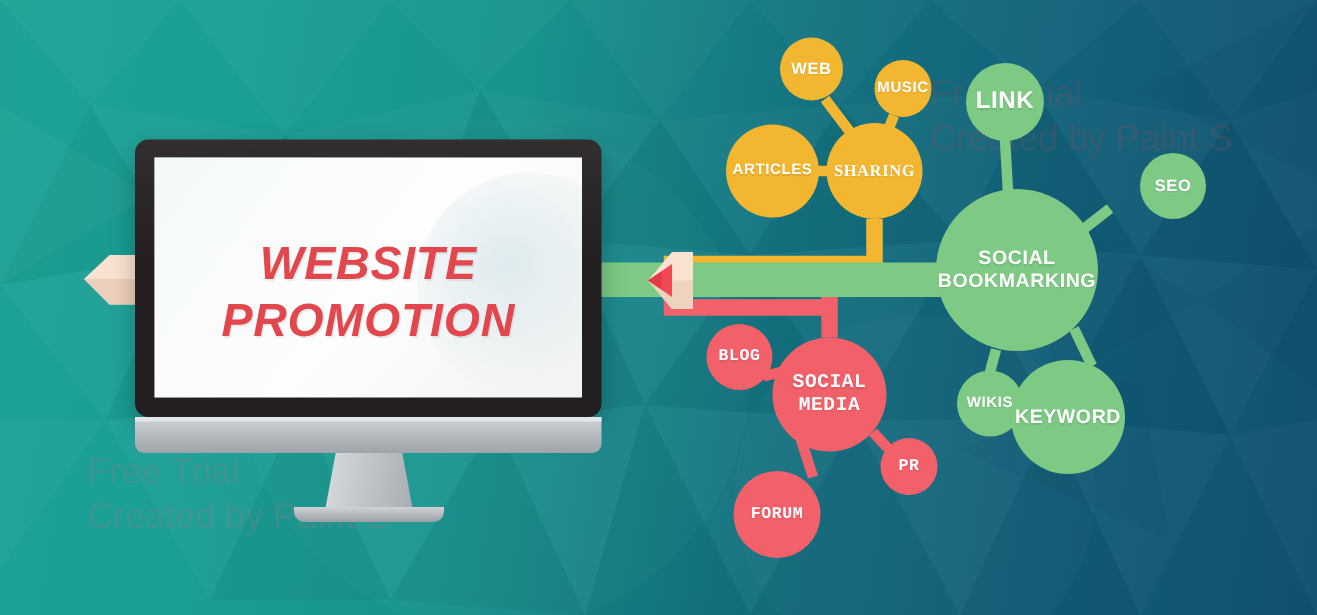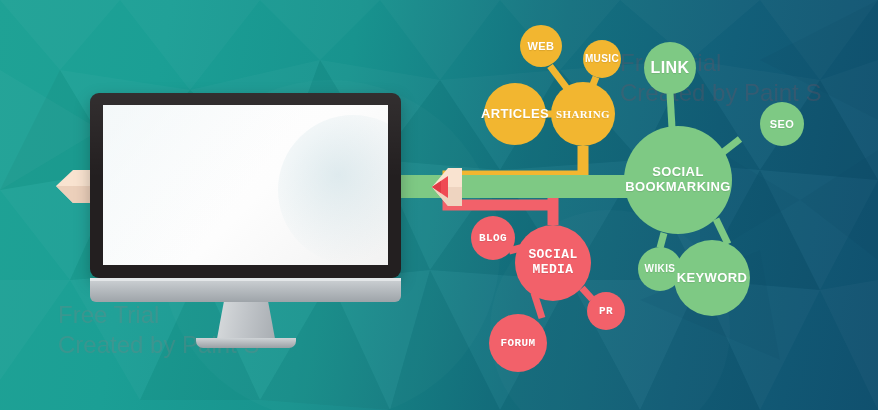--- a/index.html
+++ b/index.html
@@ -158,30 +158,34 @@
       <polygon points="432,187 448,176 448,198" fill="#ef4a54"></polygon>
       <polygon points="432,187 441,181 441,193" fill="#e03b46"></polygon>
     </g>
   </svg>
 
   <div class="monitor">
     <div class="bezel"></div>
     <div class="screen">
       <div class="sweep"></div>
       <div class="glow"></div>
+      <div class="screen-text">
+        <div>WEBSITE</div>
+        <div>PROMOTION</div>
+      </div>
     </div>
   </div>
   <div class="neck"></div>
   <div class="stand"></div>
   <div class="base"></div>
 
   <div id="bubbles">
       <div class="bub b-yellow" style="left: 520px; top: 25px; width: 42px; height: 42px; font-size: 11px;">WEB</div>
       <div class="bub b-yellow" style="left: 583px; top: 40px; width: 38px; height: 38px; font-size: 10px;">MUSIC</div>
-      <div class="bub b-yellow" style="left: 484px; top: 83px; width: 62px; height: 62px; font-size: 13px;">ARTICLES</div>
+      <div class="bub b-yellow" style="left: 484px; top: 83px; width: 62px; height: 62px; font-size: 10px;">ARTICLES</div>
       <div class="bub b-yellow" style="left: 551px; top: 82px; width: 64px; height: 64px; font-size: 11px; font-family: Liberation Serif, serif;">SHARING</div>
       <div class="bub b-green" style="left: 644px; top: 42px; width: 52px; height: 52px; font-size: 16px;">LINK</div>
       <div class="bub b-green" style="left: 760px; top: 102px; width: 44px; height: 44px; font-size: 11px;">SEO</div>
       <div class="bub b-green" style="left: 624px; top: 126px; width: 108px; height: 108px; font-size: 13px;">SOCIAL BOOKMARKING</div>
       <div class="bub b-green" style="left: 638px; top: 247px; width: 44px; height: 44px; font-size: 10px; text-align: right;">WIKIS</div>
       <div class="bub b-green" style="left: 674px; top: 240px; width: 76px; height: 76px; font-size: 13px;">KEYWORD</div>
       <div class="bub b-red" style="left: 471px; top: 216px; width: 44px; height: 44px; font-size: 11px;">BLOG</div>
       <div class="bub b-red" style="left: 515px; top: 225px; width: 76px; height: 76px; font-size: 13px;">SOCIAL MEDIA</div>
       <div class="bub b-red" style="left: 587px; top: 292px; width: 38px; height: 38px; font-size: 11px;">PR</div>
       <div class="bub b-red" style="left: 489px; top: 314px; width: 58px; height: 58px; font-size: 11px;">FORUM</div>

